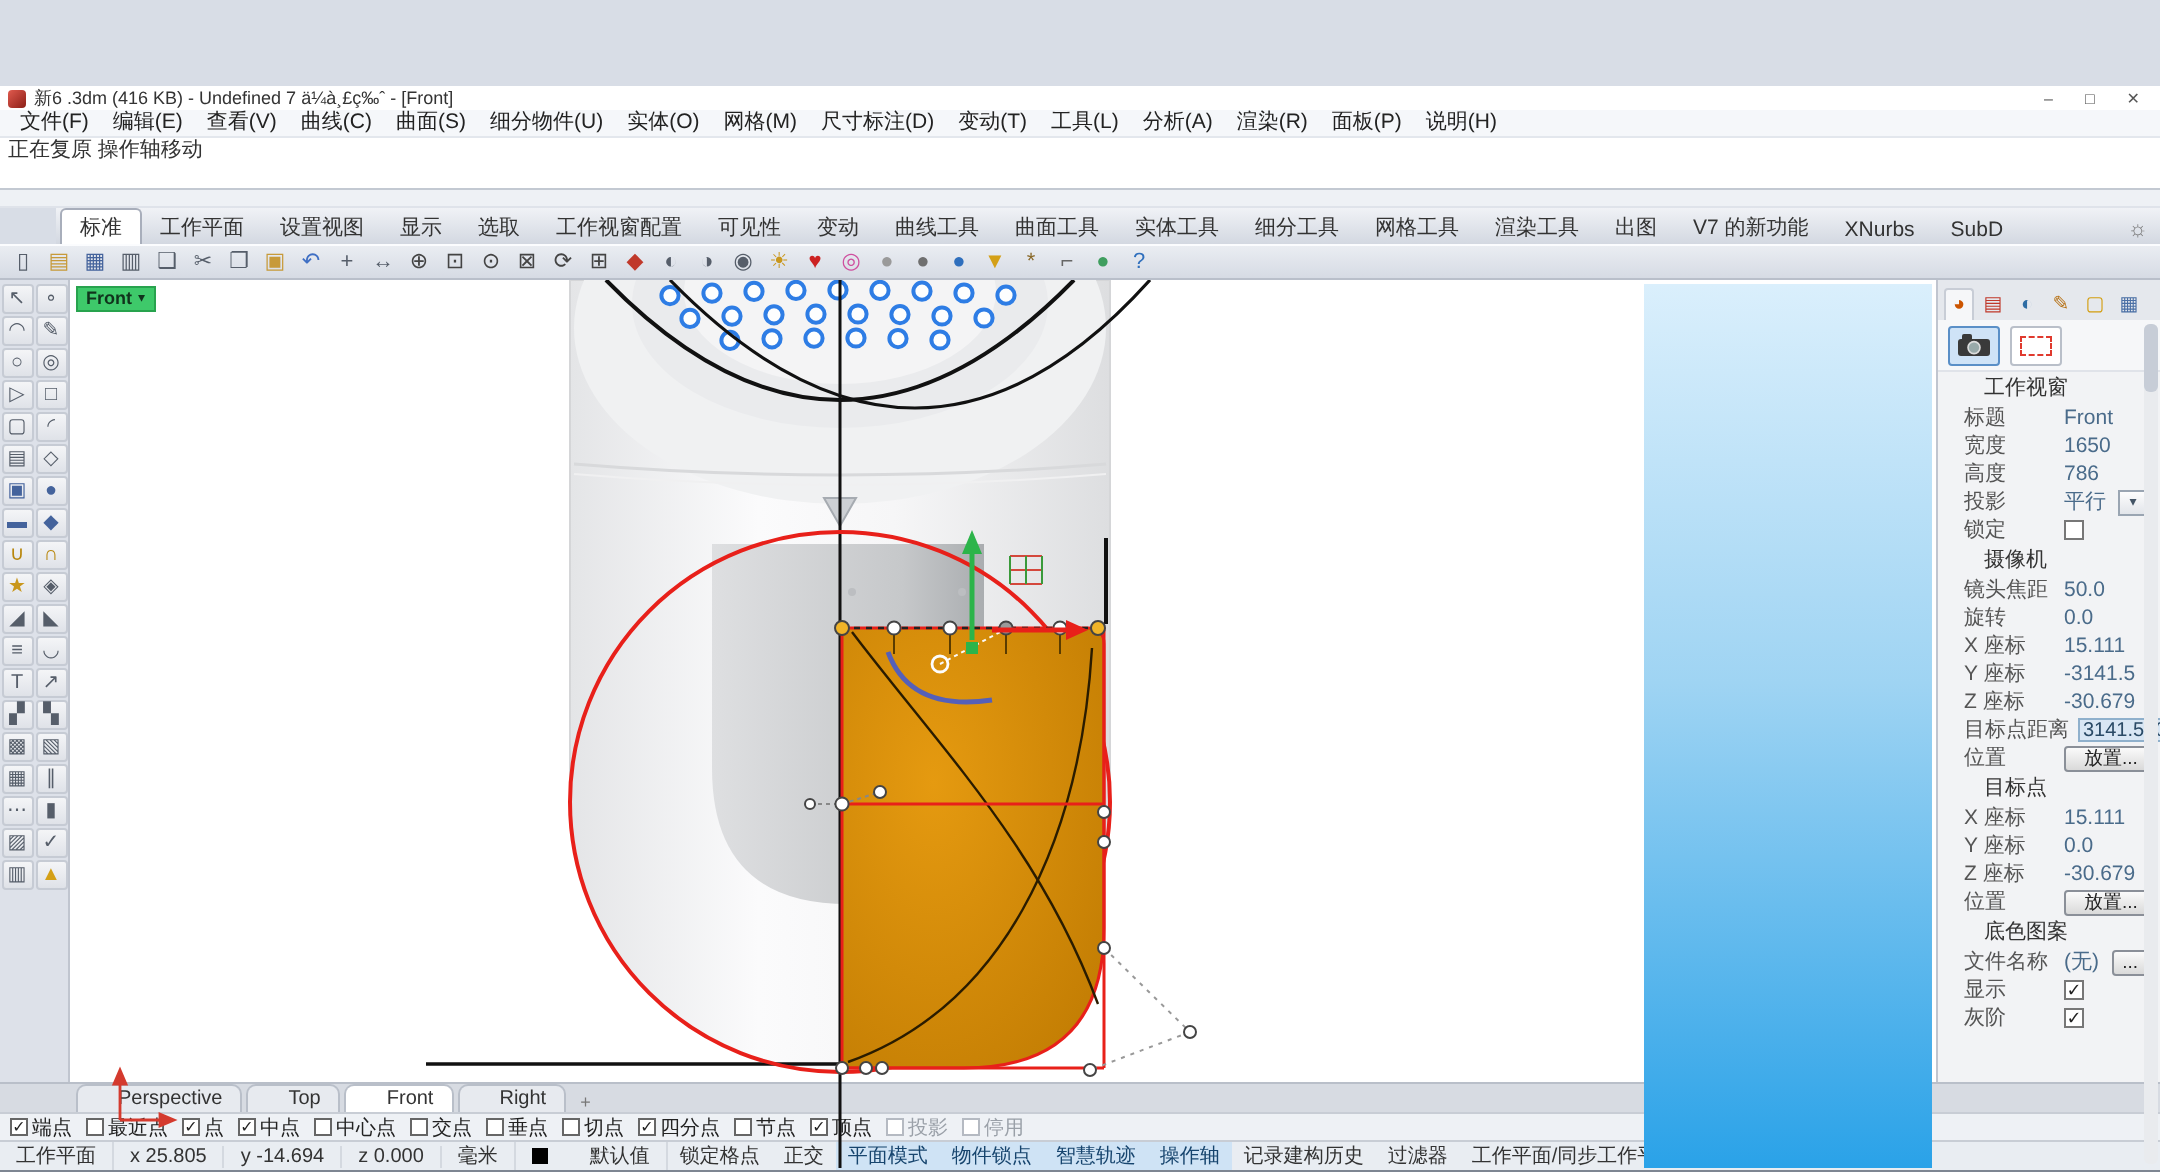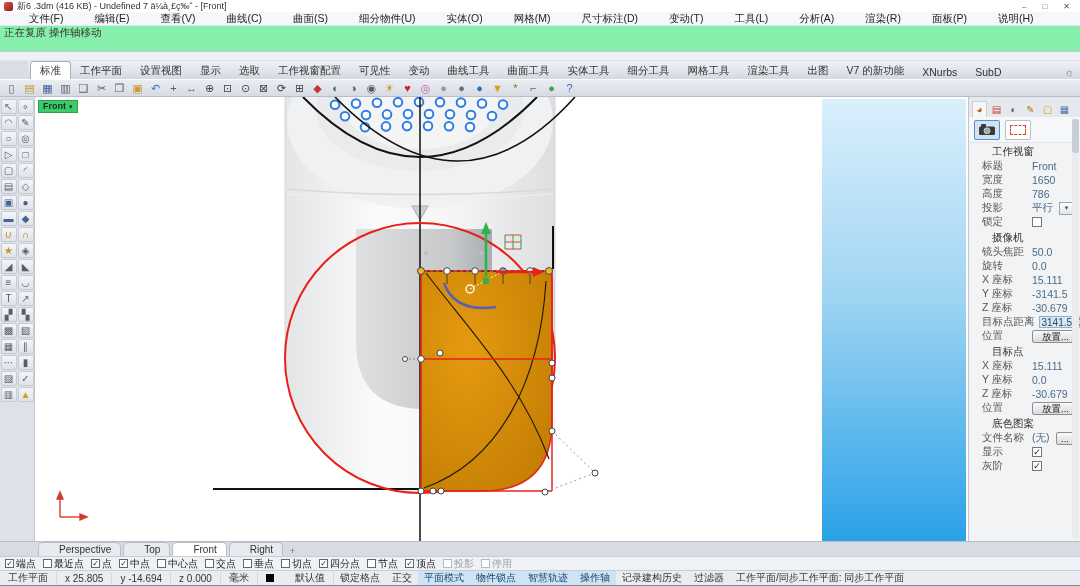--- a/index.html
+++ b/index.html
@@ -1,31 +1,31 @@
 <!DOCTYPE html>
 <html style="--sel-red: #e8201a; --gb-green: #2cb44a; --orange-light: #e59a10; --orange-dark: #bf7a02; --grad-top: #daeffc; --grad-mid: #9fd4f3; --grad-bottom: #2aa2e8; --vp-green: #3ec96a; --layer-color: #000000;"><head>
 <meta charset="utf-8">
 <style>
   * { box-sizing: border-box; margin: 0; padding: 0; }
   html,body { width:1080px; height:586px; overflow:hidden; }
   body { font-family:"Liberation Sans","DejaVu Sans",sans-serif; background:#d8dde6; display:flex; flex-direction:column; color:#222; }
 
   
-  .titlebar { height:12px; background:#ffffff; display:flex; align-items:center; padding:0 4px; gap:4px; flex:0 0 auto; }
+  .titlebar { height:12px; background:#ffffff; display:flex; align-items:center; padding:0 4px; gap:4px; flex:0 0 auto;margin-top:43px; }
   .app-icon { width:9px; height:9px; border-radius:2px; background:linear-gradient(135deg,#e05a4e,#8c1f17); flex:0 0 auto; }
   .title-text { font-size:9px; color:#333; white-space:nowrap; }
   .win-controls { margin-left:auto; display:flex; gap:16px; font-size:8px; color:#555; padding-right:6px; }
   .win-controls span { cursor:default; }
 
   
   .menubar { height:13px; background:#f5f7fa; display:flex; align-items:center; padding-left:4px; flex:0 0 auto; }
-  .menu-item { font-size:10.5px; line-height:13px; padding:0 6px; color:#222; white-space:nowrap;margin-left:19px; }
-
-  
-  .command { height:27px; background:#86efac; border-top:1px solid #e3e7ed; border-bottom:1px solid #c3c9d2; flex:0 0 auto; }
+  .menu-item { font-size:10.5px; line-height:13px; padding:0 6px; color:#222; white-space:nowrap; }
+
+  
+  .command { height:27px; background:#ffffff; border-top:1px solid #e3e7ed; border-bottom:1px solid #c3c9d2; flex:0 0 auto; }
   .cmd-line { height:13px; font-size:10.5px; line-height:13px; padding-left:4px; color:#333; white-space:nowrap; }
   .cmd-prompt { display:flex; align-items:center; }
   .caret { display:inline-block; width:1px; height:10px; background:#111; margin-left:1px; }
 
   .gap-strip { height:9px; background:#eef1f5; border-bottom:1px solid #dfe3ea; flex:0 0 auto; }
 
   
   .tabrow { height:18px; background:linear-gradient(#f0f2f6,#d3d8e1); display:flex; align-items:flex-end; padding-left:2px; flex:0 0 auto;margin-left:28px; }
   .tab { font-size:10.5px; padding:2px 9px 1px 9px; color:#333; border-radius:3px 3px 0 0; white-space:nowrap; }
   .tab.active { background:#fff; border:1px solid #a8aebb; border-bottom:none; }

